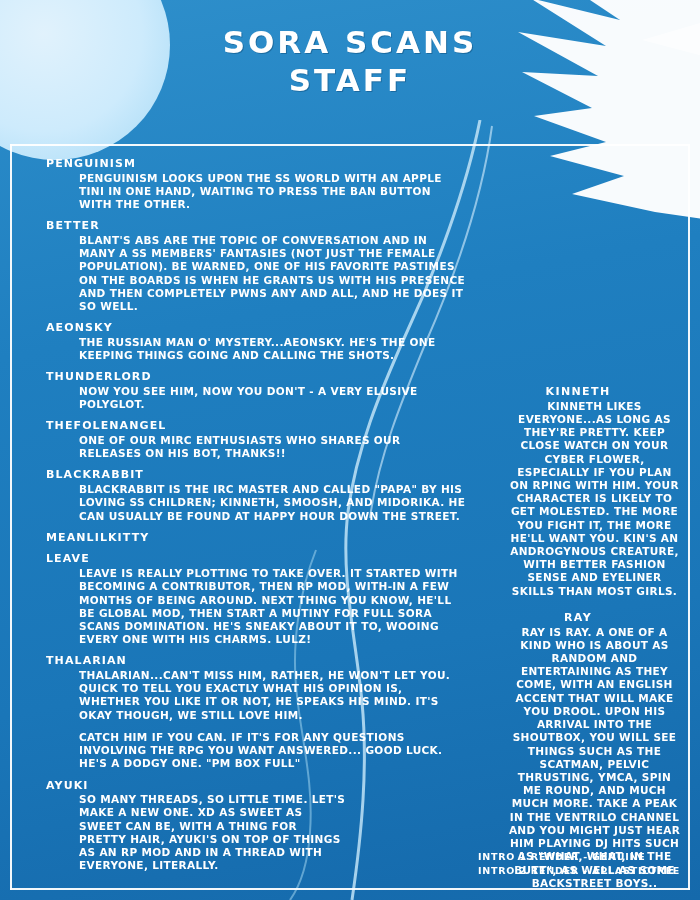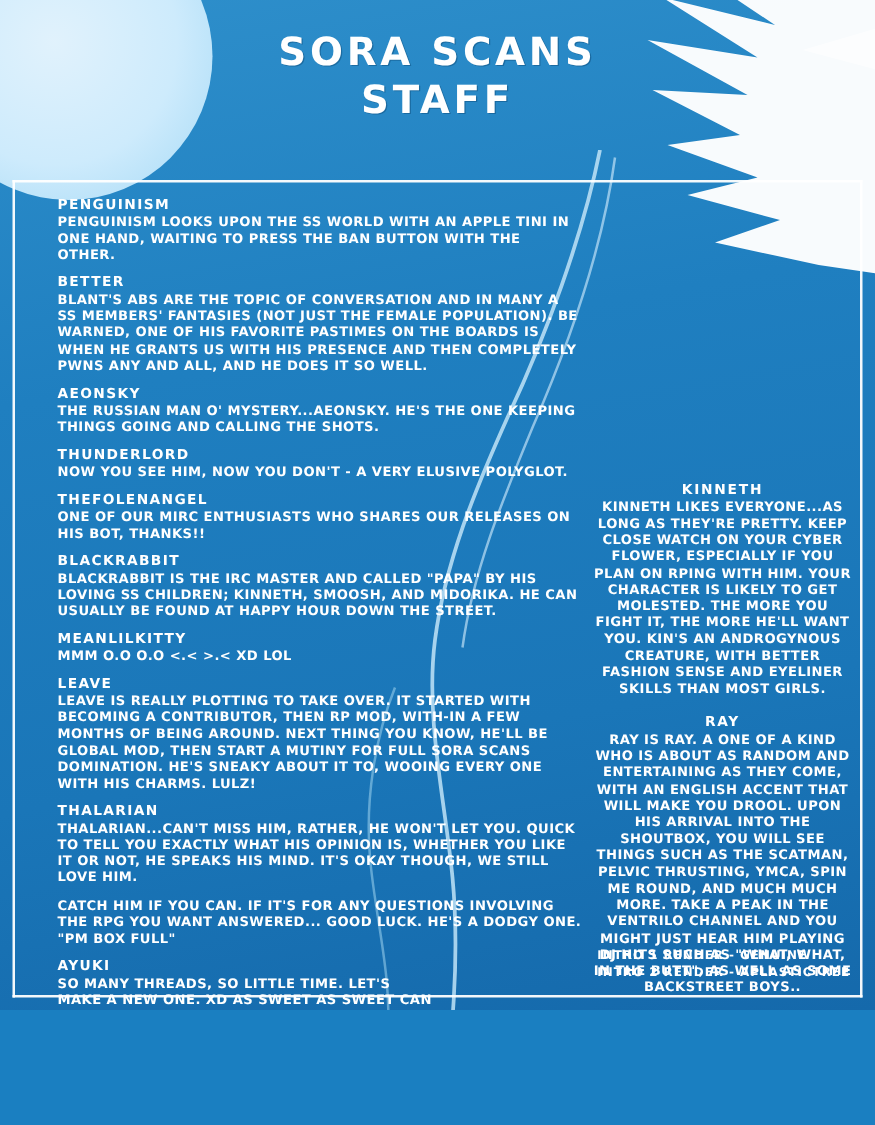--- a/index.html
+++ b/index.html
@@ -9,21 +9,21 @@
   body {
     width: 700px;
     height: 900px;
     overflow: hidden;
     font-family: "DejaVu Sans", sans-serif;
     background: #1a7fc1;
   }
   .page {
     position: relative;
     width: 700px;
-    height: 808px;
+    height: 900px;
     background: linear-gradient(170deg, #2e8fcb 0%, #1f7fc0 35%, #1a76b8 70%, #1569ab 100%);
     overflow: hidden;
   }
   
   .bg-art { position:absolute; inset:0; pointer-events:none; }
   .sun {
     position: absolute;
     left: -60px; top: -70px;
     width: 230px; height: 230px;
     border-radius: 50%;
@@ -100,20 +100,21 @@
     line-height: 1.15;
     margin-bottom: 1px;
     color: #ffffff;
   }
   .entry .desc {
     font-size: 10.5px;
     line-height: 1.26;
     letter-spacing: 0.35px;
     color: #ffffff;
     font-weight: 600;
+    margin-left: 33px;
   }
   .col-right .entry { margin-bottom: 14px; text-align: center; }
   .col-right .entry .name { letter-spacing: 1.4px; }
   .credits {
     position: absolute;
     right: 20px;
     bottom: 22px;
     z-index: 6;
     color: #ffffff;
     font-size: 9.5px;
@@ -173,21 +174,20 @@
     <div class="entry">
       <div class="name">THEFOLENANGEL</div>
       <div class="desc">ONE OF OUR MIRC ENTHUSIASTS WHO SHARES OUR RELEASES ON HIS BOT, THANKS!!</div>
     </div>
     <div class="entry">
       <div class="name">BLACKRABBIT</div>
       <div class="desc">BLACKRABBIT IS THE IRC MASTER AND CALLED "PAPA" BY HIS LOVING SS CHILDREN; KINNETH, SMOOSH, AND MIDORIKA. HE CAN USUALLY BE FOUND AT HAPPY HOUR DOWN THE STREET.</div>
     </div>
     <div class="entry">
       <div class="name">MEANLILKITTY</div>
-      <div class="desc">MMM O.O  O.O &lt;.&lt; &gt;.&lt;  XD LOL</div>
     </div>
     <div class="entry">
       <div class="name">LEAVE</div>
       <div class="desc">LEAVE IS REALLY PLOTTING TO TAKE OVER. IT STARTED WITH BECOMING A CONTRIBUTOR, THEN RP MOD, WITH-IN A FEW MONTHS OF BEING AROUND. NEXT THING YOU KNOW, HE'LL BE GLOBAL MOD, THEN START A MUTINY FOR FULL SORA SCANS DOMINATION. HE'S SNEAKY ABOUT IT TO, WOOING EVERY ONE WITH HIS CHARMS. LULZ!</div>
     </div>
     <div class="entry">
       <div class="name">THALARIAN</div>
       <div class="desc">THALARIAN...CAN'T MISS HIM, RATHER, HE WON'T LET YOU. QUICK TO TELL YOU EXACTLY WHAT HIS OPINION IS, WHETHER YOU LIKE IT OR NOT, HE SPEAKS HIS MIND. IT'S OKAY THOUGH, WE STILL LOVE HIM.</div>
     </div>
     <div class="entry">

